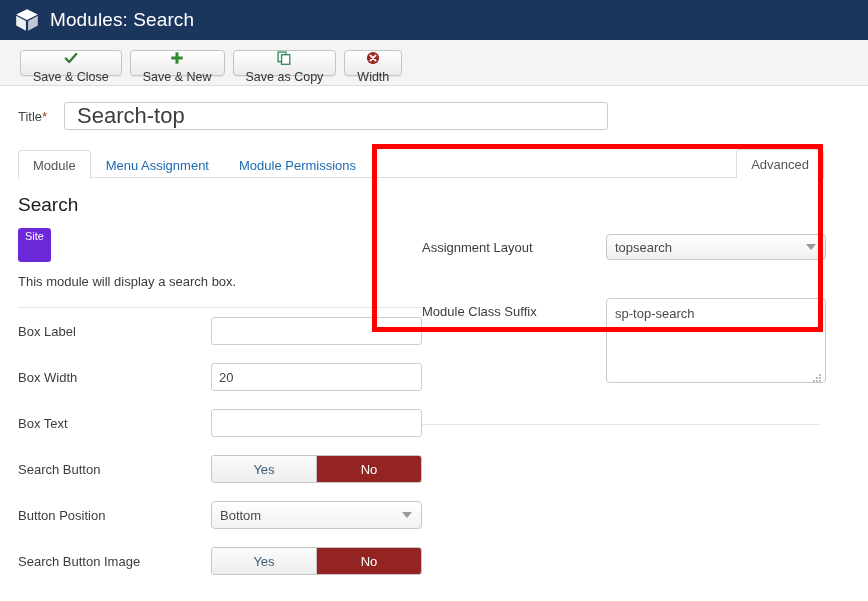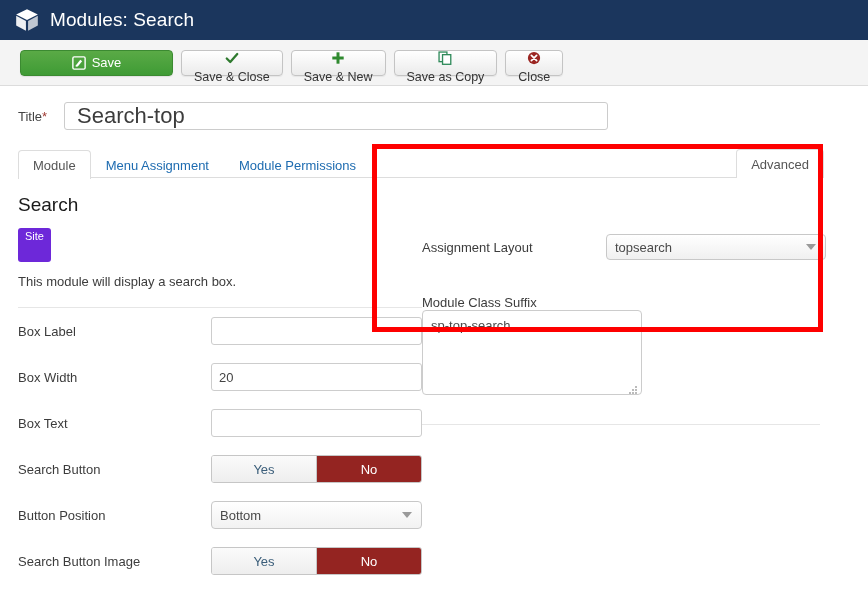--- a/index.html
+++ b/index.html
@@ -294,27 +294,20 @@
     <polygon points="12,2 22,7 12,12 2,7" fill="#ffffff"></polygon>
     <polygon points="2,8 11,13 11,22 2,17" fill="#ffffff" opacity="0.92"></polygon>
     <polygon points="13,13 22,8 22,17 13,22" fill="#ffffff" opacity="0.72"></polygon>
     <polyline points="12,12 12,22" stroke="#1b365d" stroke-width="1" fill="none"></polyline>
   </svg>
   <div class="header-title">Modules: Search</div>
 </div>
 
 <div class="toolbar">
 
-  <div class="btn btn-save">
-    <svg class="ticon" viewBox="0 0 16 16">
-      <rect x="1" y="1" width="14" height="14" rx="1.5" fill="none" stroke="#ffffff" stroke-width="1.6"></rect>
-      <path d="M4.5 10.5 L9.5 4.2 L11.6 6 L6.6 12 L4.2 12.3 Z" fill="#ffffff"></path>
-    </svg>
-    <span>Save</span>
-  </div>
 
   <div class="btn btn-default">
     <svg class="ticon" viewBox="0 0 16 16">
       <path d="M2 8.5 L6 12.5 L14 3.5" fill="none" stroke="#2f7a2f" stroke-width="2.6" stroke-linecap="round" stroke-linejoin="round"></path>
     </svg>
     <span>Save &amp; Close</span>
   </div>
 
   <div class="btn btn-default">
     <svg class="ticon" viewBox="0 0 16 16">
@@ -330,21 +323,21 @@
       <rect x="5.2" y="4.2" width="9.4" height="11" fill="#ffffff" stroke="#2f8a5a" stroke-width="1.5"></rect>
     </svg>
     <span>Save as Copy</span>
   </div>
 
   <div class="btn btn-default">
     <svg class="ticon" viewBox="0 0 16 16">
       <circle cx="8" cy="8" r="7" fill="#9b2622"></circle>
       <path d="M5 5 L11 11 M11 5 L5 11" stroke="#ffffff" stroke-width="2" stroke-linecap="round"></path>
     </svg>
-    <span>Close</span>
+    <span>Width</span>
   </div>
 </div>
 
 <div class="page">
 
   <div class="title-row">
     <div class="title-label">
       <span>Title</span><span class="req">*</span>
     </div>
     <input class="title-input" type="text" value="Search-top" style="">
@@ -411,21 +404,21 @@
     <div class="col-right">
 
       <div class="adv-row">
         <div class="adv-label">Assignment Layout</div>
         <div class="adv-select">
           <span>topsearch</span>
           <span class="caret"></span>
         </div>
       </div>
 
-      <div class="adv-row" style="margin-top:29px;flex-direction:column;">
+      <div class="adv-row" style="margin-top:38px;">
         <div class="adv-label">Module Class Suffix</div>
         <div class="ta-wrap">
           <textarea class="adv-textarea" style="">sp-top-search</textarea>
           <svg class="grip" width="9" height="9" viewBox="0 0 9 9">
             <rect x="6" y="0" width="2" height="2" fill="#bbbbbb"></rect>
             <rect x="3" y="3" width="2" height="2" fill="#bbbbbb"></rect>
             <rect x="6" y="3" width="2" height="2" fill="#bbbbbb"></rect>
             <rect x="0" y="6" width="2" height="2" fill="#bbbbbb"></rect>
             <rect x="3" y="6" width="2" height="2" fill="#bbbbbb"></rect>
             <rect x="6" y="6" width="2" height="2" fill="#bbbbbb"></rect>

